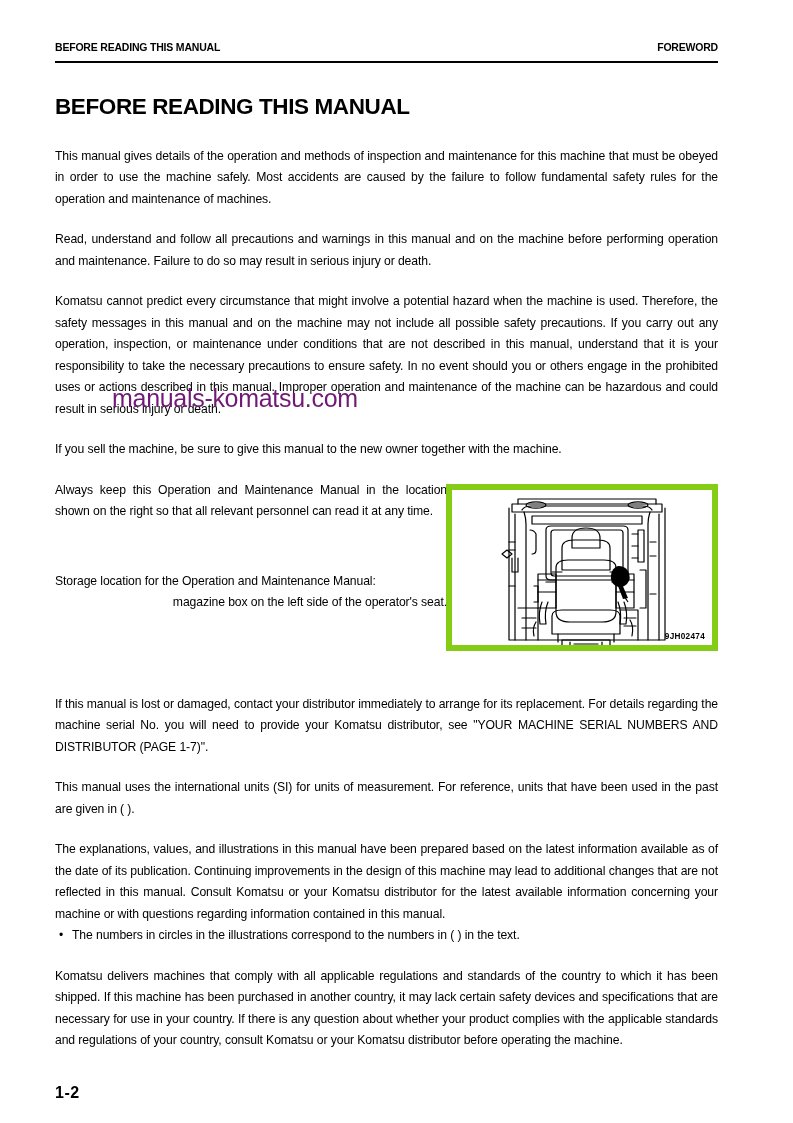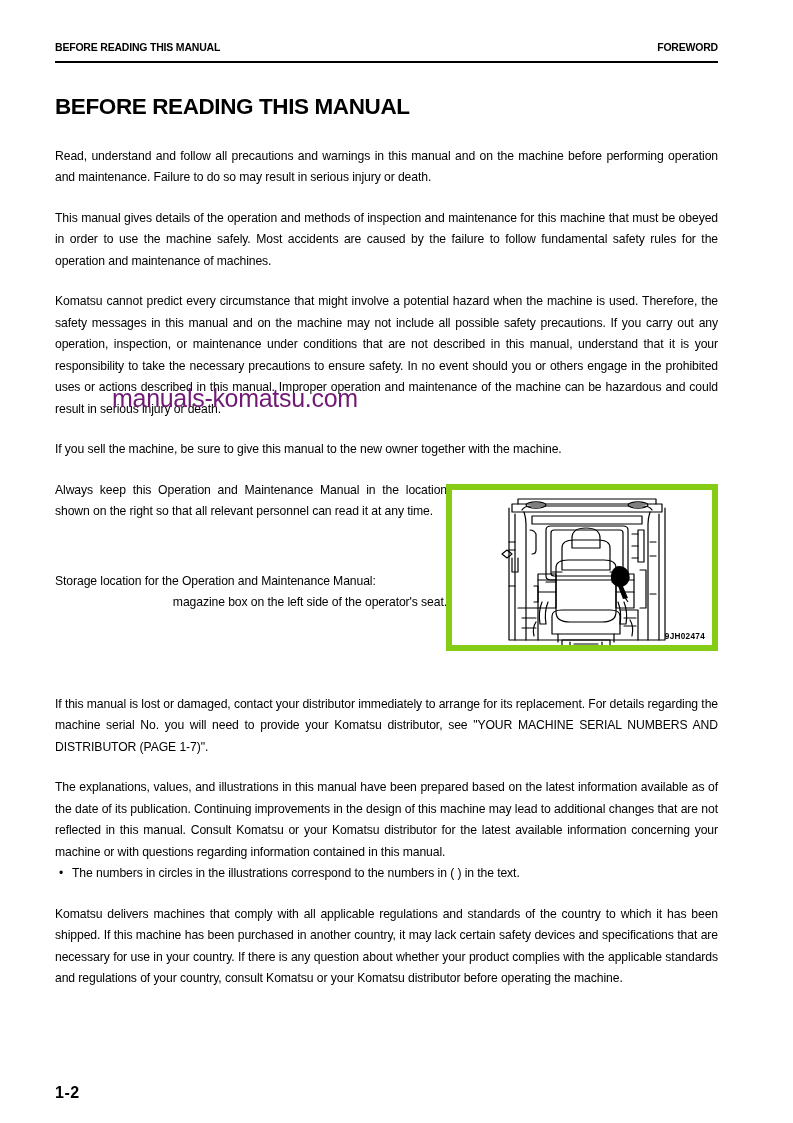--- a/index.html
+++ b/index.html
@@ -181,22 +181,22 @@
   <div class="running-head">
     <span class="left">BEFORE READING THIS MANUAL</span>
     <span class="right">FOREWORD</span>
   </div>
   <div class="head-rule"></div>
 
   <div class="content">
 
     <h1 class="doc-title">BEFORE READING THIS MANUAL</h1>
 
+    <p class="para">This manual gives details of the operation and methods of inspection and maintenance for this machine that must be obeyed in order to use the machine safely. Most accidents are caused by the failure to follow fundamental safety rules for the operation and maintenance of machines.</p>
     <p class="para">Read, understand and follow all precautions and warnings in this manual and on the machine before performing operation and maintenance. Failure to do so may result in serious injury or death.</p>
-    <p class="para">This manual gives details of the operation and methods of inspection and maintenance for this machine that must be obeyed in order to use the machine safely. Most accidents are caused by the failure to follow fundamental safety rules for the operation and maintenance of machines.</p>
     <p class="para">Komatsu cannot predict every circumstance that might involve a potential hazard when the machine is used. Therefore, the safety messages in this manual and on the machine may not include all possible safety precautions. If you carry out any operation, inspection, or maintenance under conditions that are not described in this manual, understand that it is your responsibility to take the necessary precautions to ensure safety. In no event should you or others engage in the prohibited uses or actions described in this manual. Improper operation and maintenance of the machine can be hazardous and could result in serious injury or death.</p>
     <p class="para">If you sell the machine, be sure to give this manual to the new owner together with the machine.</p>
 
     <div class="figure-row">
 
       <div class="figure-text">
         <p>Always keep this Operation and Maintenance Manual in the location shown on the right so that all relevant personnel can read it at any time.</p>
         <p class="storage">
           <span>Storage location for the Operation and Maintenance Manual:</span>
           <span class="indent">magazine box on the left side of the operator's seat.</span>
@@ -278,20 +278,21 @@
           <g fill="none" stroke="#000000" stroke-width="1.2">
             <path d="M168 100 L176 112"></path>
           </g>
         </svg>
         <span class="figure-id">9JH02474</span>
       </div>
 
     </div>
 
     <p class="para" style="margin-top:80px;">If this manual is lost or damaged, contact your distributor immediately to arrange for its replacement. For details regarding the machine serial No. you will need to provide your Komatsu distributor, see "YOUR MACHINE SERIAL NUMBERS AND DISTRIBUTOR (PAGE 1-7)".</p>
+    <p class="para">This manual uses the international units (SI) for units of measurement. For reference, units that have been used in the past are given in ( ).</p>
     <p class="para tight">The explanations, values, and illustrations in this manual have been prepared based on the latest information available as of the date of its publication. Continuing improvements in the design of this machine may lead to additional changes that are not reflected in this manual. Consult Komatsu or your Komatsu distributor for the latest available information concerning your machine or with questions regarding information contained in this manual.</p>
 
     <ul class="bullets">
       <li>
         <span class="dot">•</span>
         <span>The numbers in circles in the illustrations correspond to the numbers in ( ) in the text.</span>
       </li>
     </ul>
 
     <p class="para" style="margin-top:19px;">Komatsu delivers machines that comply with all applicable regulations and standards of the country to which it has been shipped.  If this machine has been purchased in another country, it may lack certain safety devices and specifications that are necessary for use in your country. If there is any question about whether your product complies with the applicable standards and regulations of your country, consult Komatsu or your Komatsu distributor before operating the machine.</p>

